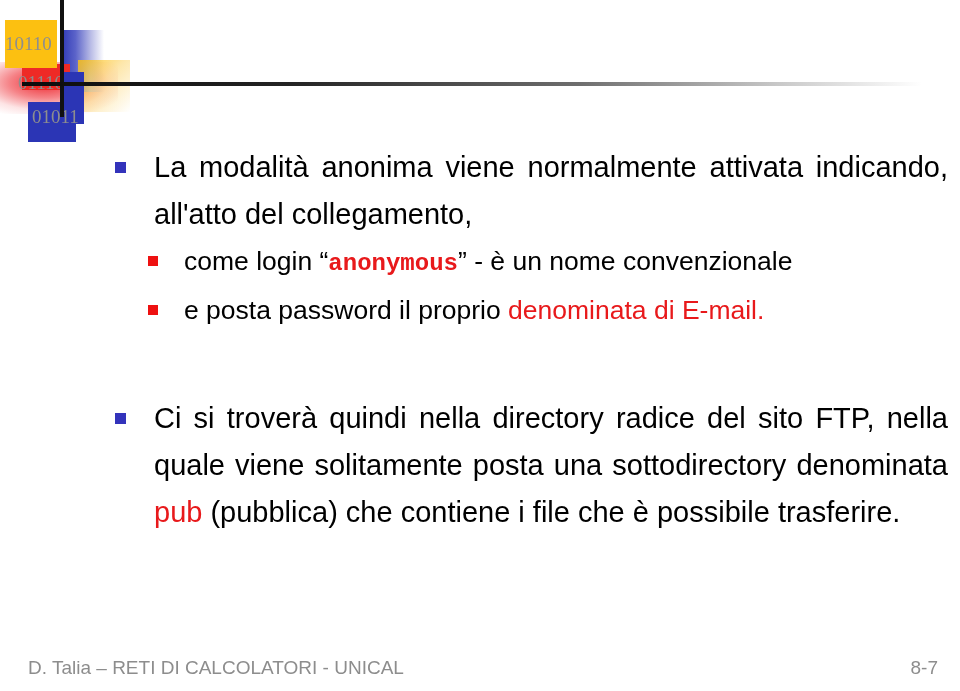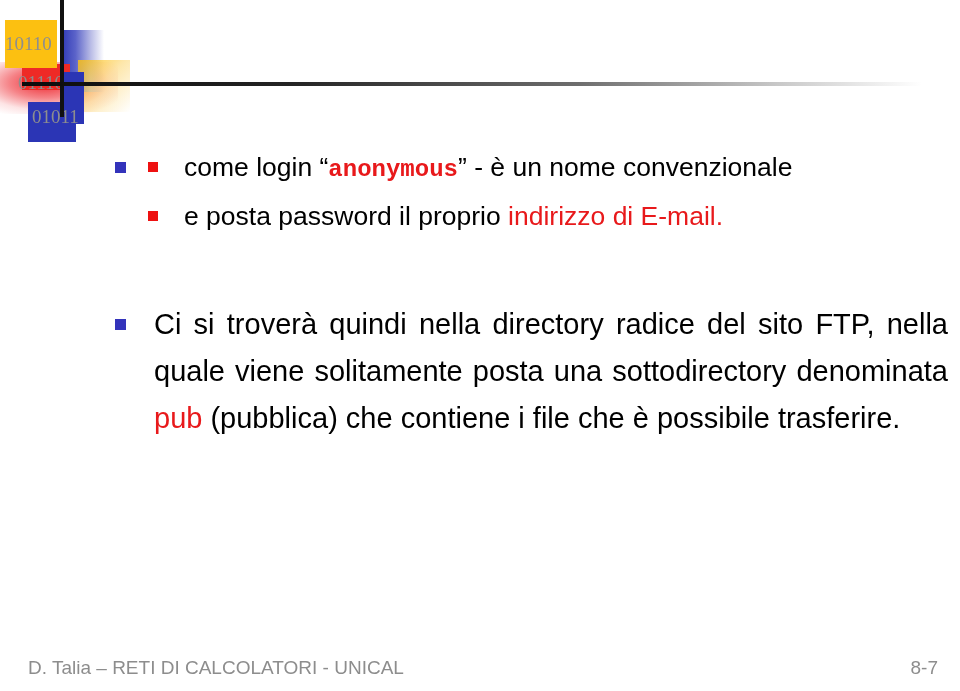--- a/index.html
+++ b/index.html
@@ -198,30 +198,31 @@
   </div>
 
   <div id="vrule"></div>
   <div id="hrule"></div>
 
 
   <div id="body">
 
     <div class="lvl1">
       <span class="bullet bullet-blue"></span>
+      <span>La modalità anonima viene normalmente attivata indicando, all'atto del collegamento,</span>
     </div>
 
     <div class="lvl2">
       <span class="bullet bullet-red"></span>
       <span>come login “</span><span class="mono-red">anonymous</span><span>” - è un nome convenzionale</span>
     </div>
 
     <div class="lvl2">
       <span class="bullet bullet-red"></span>
-      <span>e posta password il proprio </span><span class="red">indirizzo di E-mail.</span><span></span>
+      <span>e posta password il proprio </span><span class="red">denominata di E-mail.</span><span></span>
     </div>
 
     <div class="gap"></div>
 
     <div class="lvl1">
       <span class="bullet bullet-blue"></span>
       <span>Ci si troverà quindi nella directory radice del sito FTP, nella quale viene solitamente posta una sottodirectory denominata </span><span class="red">pub</span><span> (pubblica) che contiene i file che è possibile trasferire.</span>
     </div>
 
   </div>

